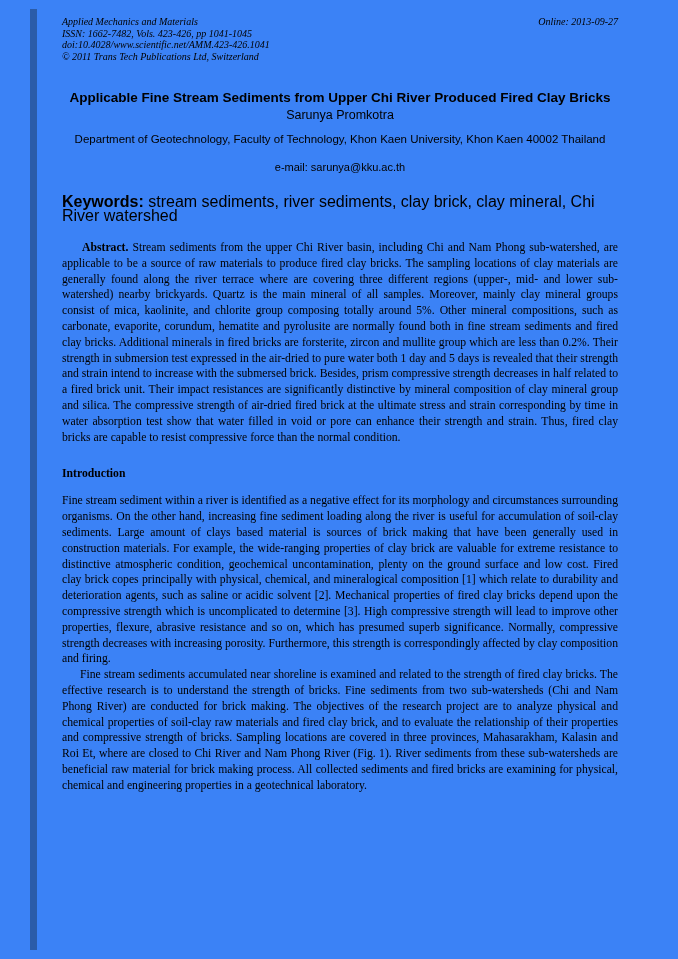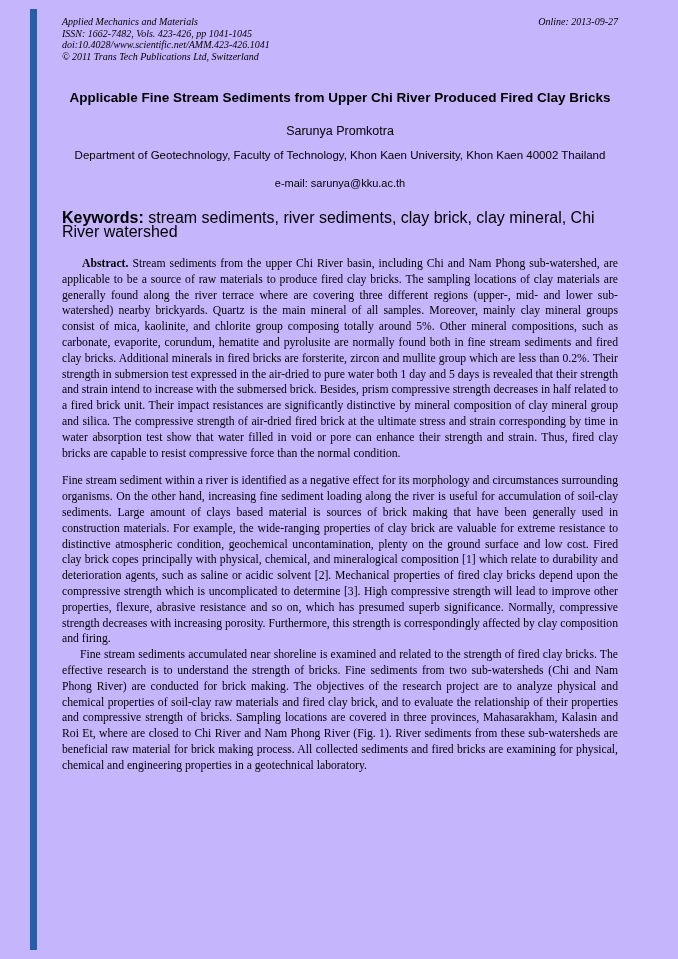--- a/index.html
+++ b/index.html
@@ -1,21 +1,21 @@
 <!DOCTYPE html>
 <html><head>
 <meta charset="utf-8">
 <style>
   * { margin: 0; padding: 0; box-sizing: border-box; }
   html, body { background: #ffffff; }
   .page {
     position: relative;
     width: 678px;
     height: 959px;
-    background: #c4b5fd;
+    background: #3b82f6;
     color: #000000;
     font-family: "Liberation Serif", serif;
     overflow: hidden;
   }
   .accent-bar {
     position: absolute;
     left: 30px;
     top: 9px;
     width: 7px;
     height: 941px;
@@ -39,21 +39,20 @@
   .pub-header .left div { white-space: nowrap; }
   .article-title {
     margin-top: 26px;
     text-align: center;
     font-family: "Liberation Sans", sans-serif;
     font-weight: bold;
     font-size: 13.5px;
     line-height: 19px;
   }
   .author {
-    margin-top: 16px;
     text-align: center;
     font-family: "Liberation Sans", sans-serif;
     font-size: 12.5px;
     line-height: 16px;
   }
   .affiliation {
     margin-top: 9px;
     text-align: center;
     font-family: "Liberation Sans", sans-serif;
     font-size: 11.5px;
@@ -124,19 +123,20 @@
     <div class="email">e-mail: sarunya@kku.ac.th</div>
 
     <div class="keywords">
       <span class="kw-label">Keywords:</span><span> stream sediments, river sediments, clay brick, clay mineral, Chi River watershed</span>
     </div>
 
     <div class="abstract">
       <span class="abs-label">Abstract.</span><span> Stream sediments from the upper Chi River basin, including Chi and Nam Phong sub-watershed, are applicable to be a source of raw materials to produce fired clay bricks. The sampling locations of clay materials are generally found along the river terrace where are covering three different regions (upper-, mid- and lower sub-watershed) nearby brickyards. Quartz is the main mineral of all samples. Moreover, mainly clay mineral groups consist of mica, kaolinite, and chlorite group composing totally around 5%. Other mineral compositions, such as carbonate, evaporite, corundum, hematite and pyrolusite are normally found both in fine stream sediments and fired clay bricks. Additional minerals in fired bricks are forsterite, zircon and mullite group which are less than 0.2%. Their strength in submersion test expressed in the air-dried to pure water both 1 day and 5 days is revealed that their strength and strain intend to increase with the submersed brick. Besides, prism compressive strength decreases in half related to a fired brick unit. Their impact resistances are significantly distinctive by mineral composition of clay mineral group and silica. The compressive strength of air-dried fired brick at the ultimate stress and strain corresponding by time in water absorption test show that water filled in void or pore can enhance their strength and strain. Thus, fired clay bricks are capable to resist compressive force than the normal condition.</span>
     </div>
 
+    <div class="section-heading">Introduction</div>
 
     <p class="body-par">Fine stream sediment within a river is identified as a negative effect for its morphology and circumstances surrounding organisms. On the other hand, increasing fine sediment loading along the river is useful for accumulation of soil-clay sediments. Large amount of clays based material is sources of brick making that have been generally used in construction materials. For example, the wide-ranging properties of clay brick are valuable for extreme resistance to distinctive atmospheric condition, geochemical uncontamination, plenty on the ground surface and low cost. Fired clay brick copes principally with physical, chemical, and mineralogical composition [1] which relate to durability and deterioration agents, such as saline or acidic solvent [2]. Mechanical properties of fired clay bricks depend upon the compressive strength which is uncomplicated to determine [3]. High compressive strength will lead to improve other properties, flexure, abrasive resistance and so on, which has presumed superb significance. Normally, compressive strength decreases with increasing porosity. Furthermore, this strength is correspondingly affected by clay composition and firing.</p>
 
     <p class="body-par indent">Fine stream sediments accumulated near shoreline is examined and related to the strength of fired clay bricks. The effective research is to understand the strength of bricks. Fine sediments from two sub-watersheds (Chi and Nam Phong River) are conducted for brick making. The objectives of the research project are to analyze physical and chemical properties of soil-clay raw materials and fired clay brick, and to evaluate the relationship of their properties and compressive strength of bricks. Sampling locations are covered in three provinces, Mahasarakham, Kalasin and Roi Et, where are closed to Chi River and Nam Phong River (Fig. 1). River sediments from these sub-watersheds are beneficial raw material for brick making process. All collected sediments and fired bricks are examining for physical, chemical and engineering properties in a geotechnical laboratory.</p>
 
   </div>
 </div>
 
 </body></html>

